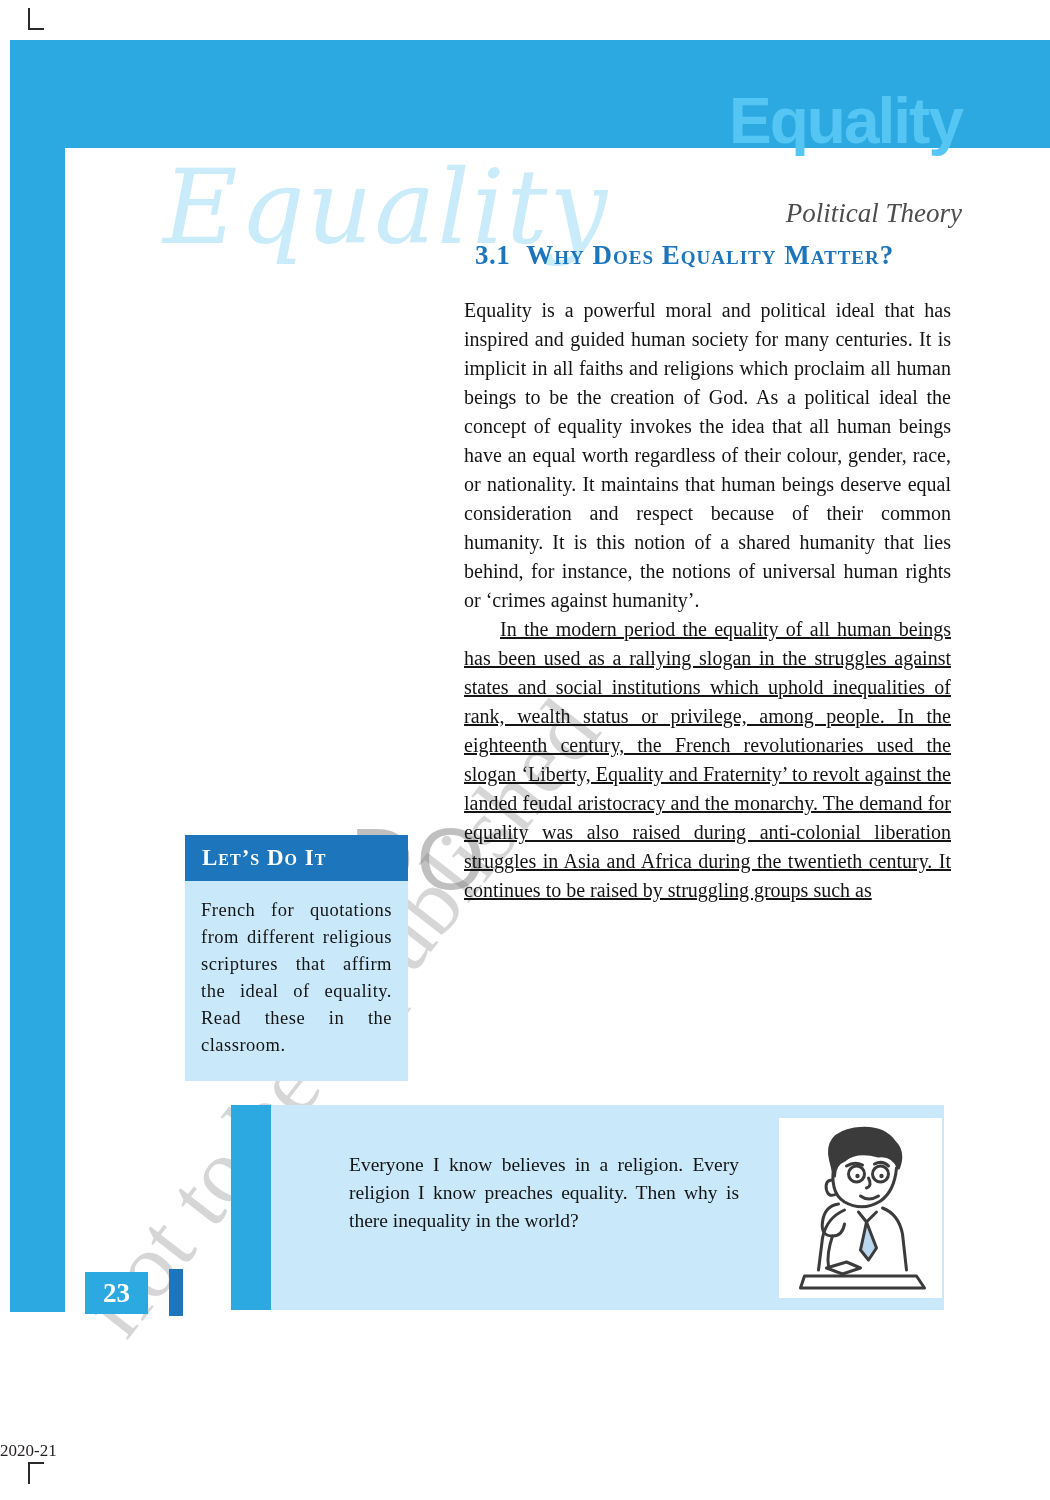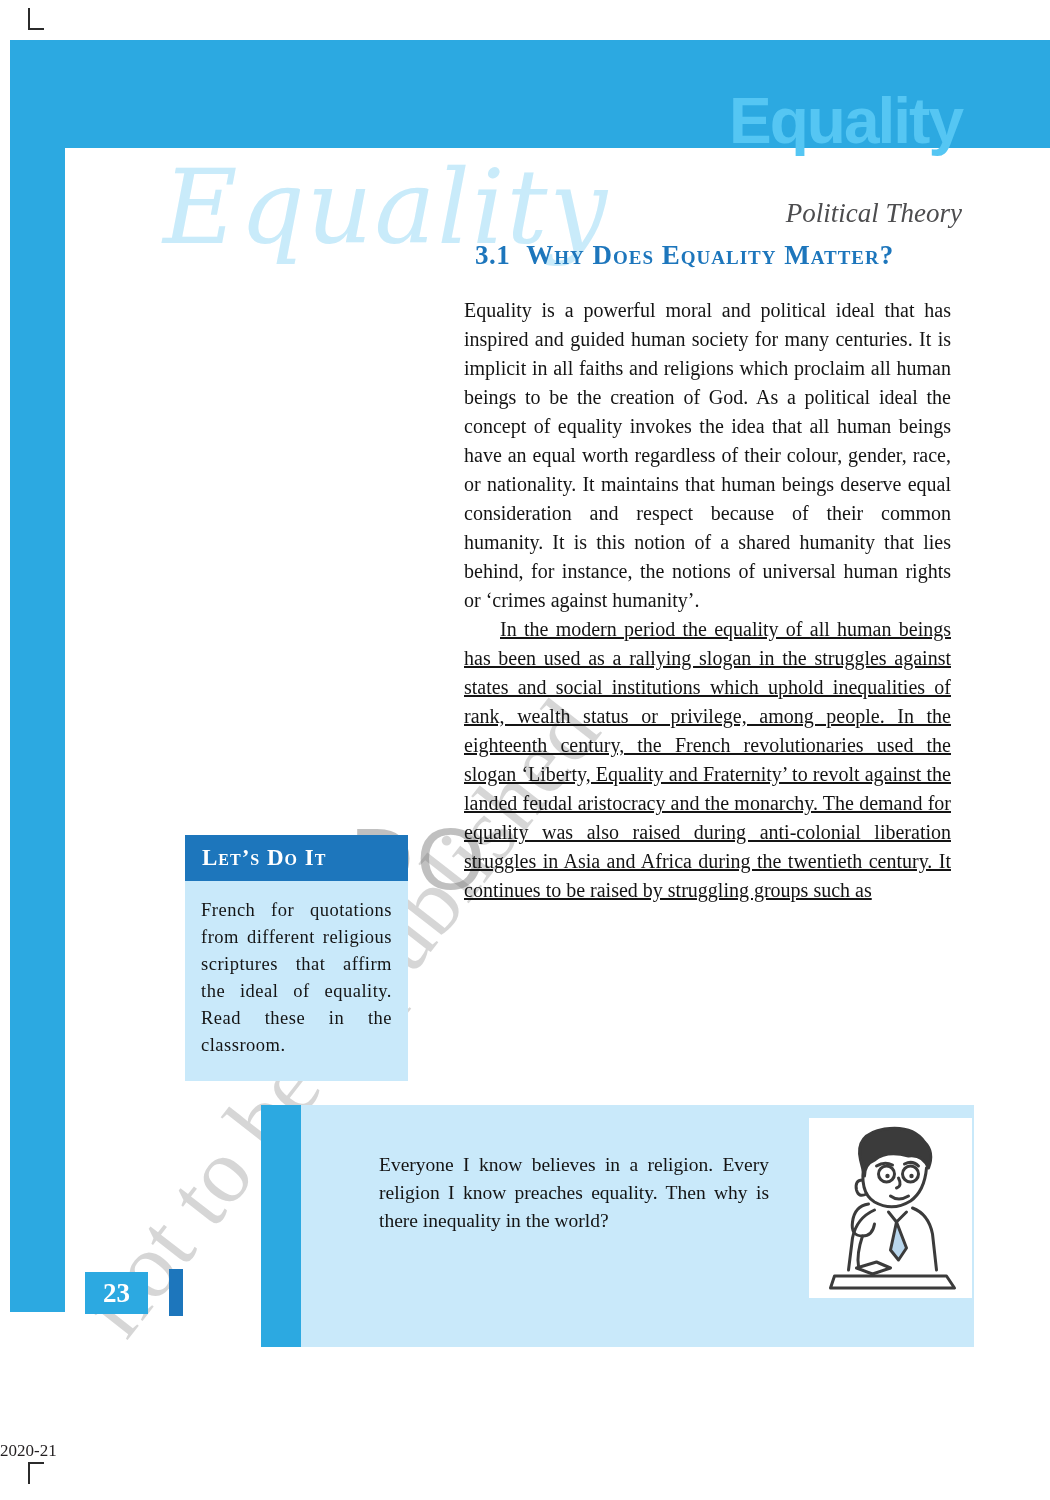--- a/index.html
+++ b/index.html
@@ -64,21 +64,21 @@
     padding-left:17px; font-size:23px; font-weight:bold;
     font-variant:small-caps; letter-spacing:1px;
   }
   .activity-body {
     background:#C9E9FA; padding:16px 16px 22px 16px; min-height:158px;
     font-size:18.5px; line-height:27px; text-align:justify; color:#141414;
     letter-spacing:0.5px;
   }
 
   
-  .speech-box { position:absolute; left:261px; top:1105px; width:713px; height:242px; background:#C9E9FA; z-index:2; }
+  .speech-box { position:absolute; left:231px; top:1105px; width:713px; height:205px; background:#C9E9FA; z-index:2; }
   .speech-stripe { position:absolute; left:0; top:0; width:40px; height:100%; background:#2CA9E1; }
   .speech-text {
     position:absolute; left:118px; top:46px; width:390px;
     font-size:19.5px; line-height:28px; text-align:justify; color:#141414;
   }
   .illustration-frame {
     position:absolute; left:548px; top:13px; width:163px; height:180px;
     background:#ffffff;
   }
   .illustration-frame svg { width:100%; height:100%; }

